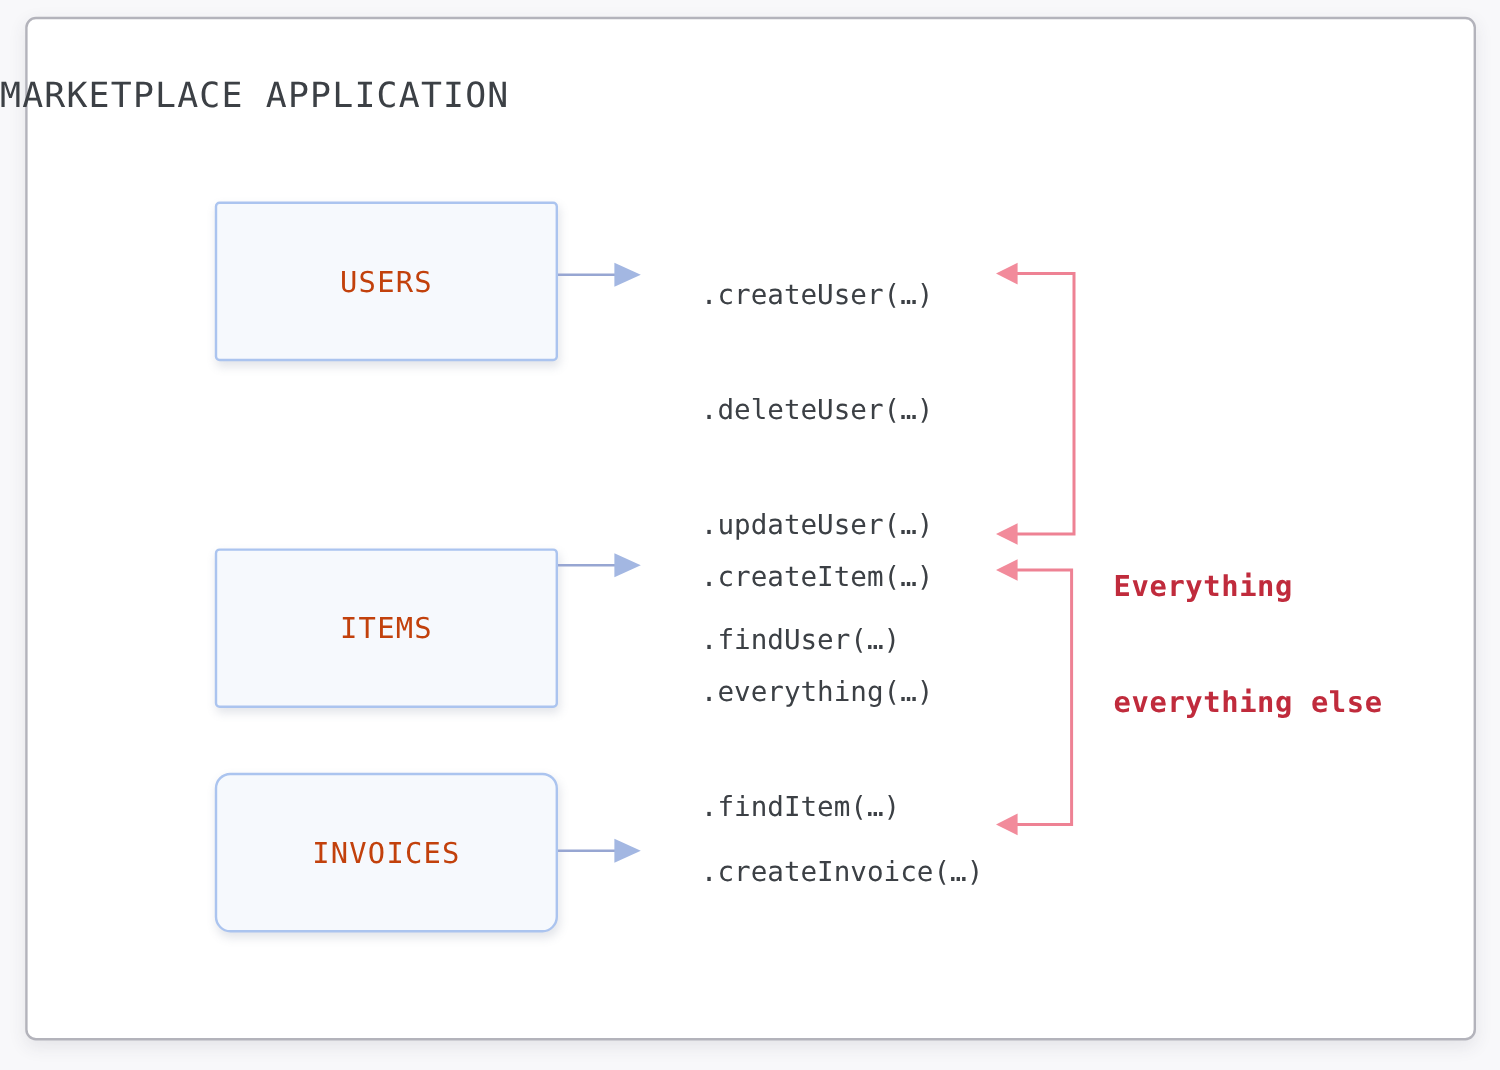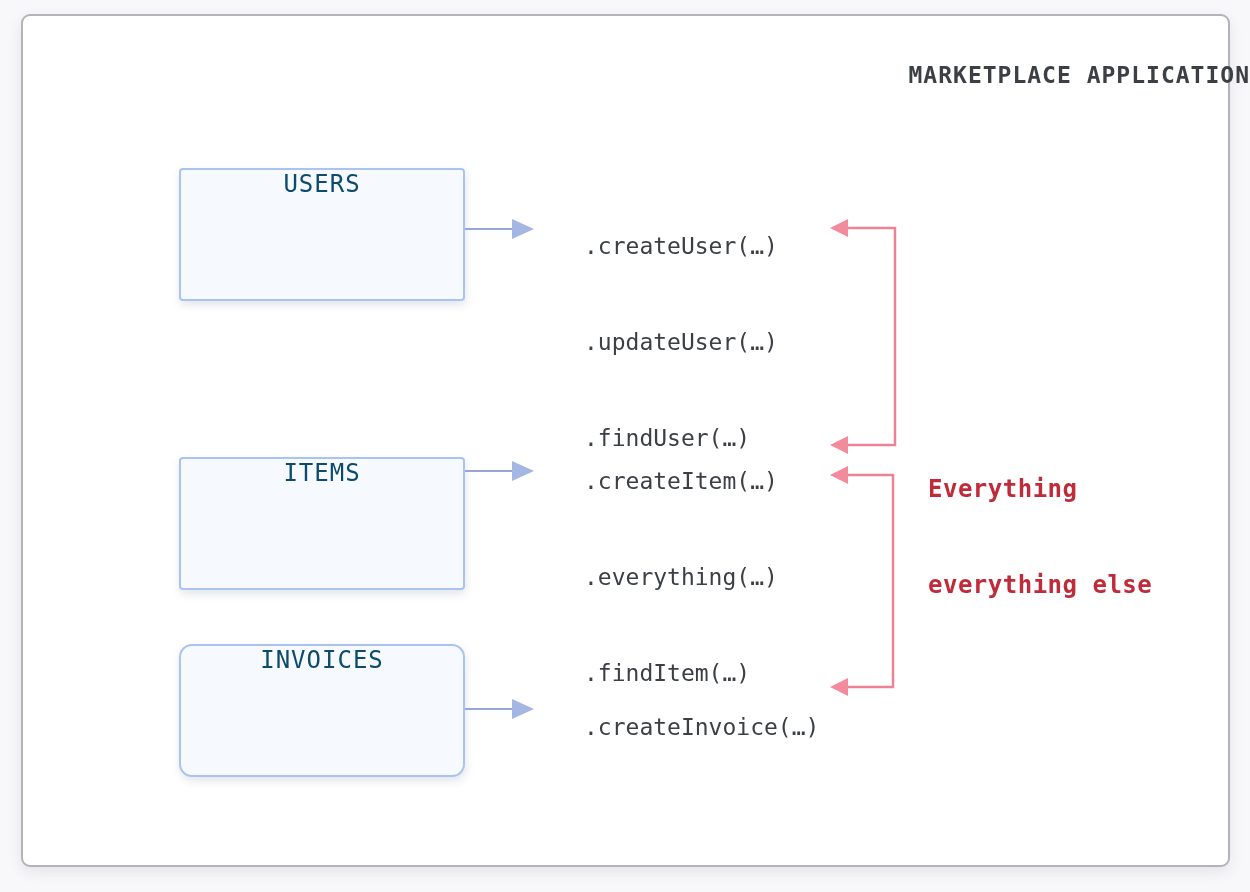--- a/index.html
+++ b/index.html
@@ -32,39 +32,40 @@
     width: 1209px; height: 853px;
     background: var(--card-bg);
     border: 2px solid var(--frame-border);
     border-radius: 9px;
     box-shadow: 0 5px 14px rgba(60,60,80,0.10);
   }
   .diagram-title {
     position: absolute;
     left: 0; top: 62px;
     width: 1250px;
-    text-align: right;
-    font-size: 23px;
-    font-weight: bold;
+    text-align: left;
+    font-size: 29px;
+    font-weight: normal;
     letter-spacing: 1px;
     color: var(--text-dark);
   }
   .svc-box {
     position: absolute;
     left: 179px;
     width: 286px; height: 133px;
     background: var(--box-fill);
     border: 2px solid var(--box-border);
     border-radius: 4px;
     box-shadow: 1px 4px 8px rgba(100,110,140,0.18);
     display: flex;
+    align-items: center;
     justify-content: center;
     font-size: 24px;
     letter-spacing: 1px;
-    color: #0c4a6e;
+    color: #c2410c;
   }
   #box-users    { top: 168px; }
   #box-items    { top: 421px; margin-top: 36px; }
   #box-invoices { top: 644px; border-radius: 13px; }
 
   .methods {
     position: absolute;
     left: 556px;
     font-size: 23px;
     line-height: 32px;
@@ -106,20 +107,21 @@
   </div>
   <div class="svc-box" id="box-items">
     <span>ITEMS</span>
   </div>
   <div class="svc-box" id="box-invoices">
     <span>INVOICES</span>
   </div>
 
   <div class="methods" id="methods-users">
     <div>.createUser(…)</div>
+    <div>.deleteUser(…)</div>
     <div>.updateUser(…)</div>
     <div>.findUser(…)</div>
   </div>
   <div class="methods" id="methods-items">
     <div>.createItem(…)</div>
     <div>.everything(…)</div>
     <div>.findItem(…)</div>
   </div>
   <div class="methods" id="methods-invoices">
     <div>.createInvoice(…)</div>

